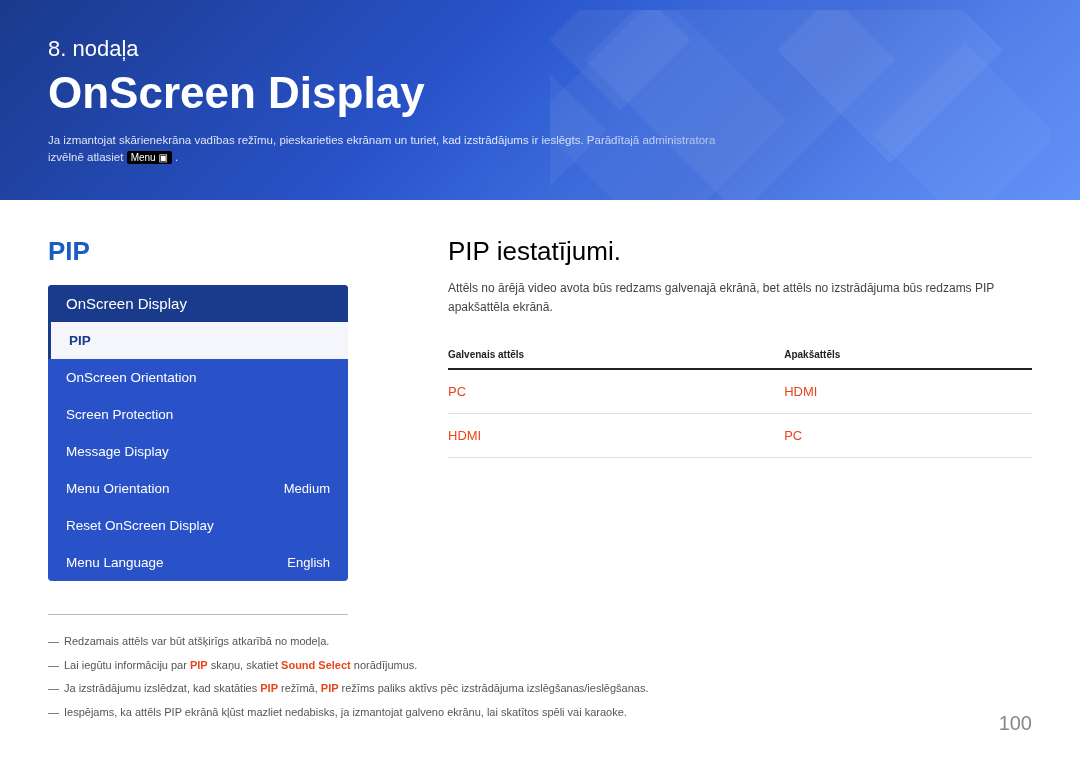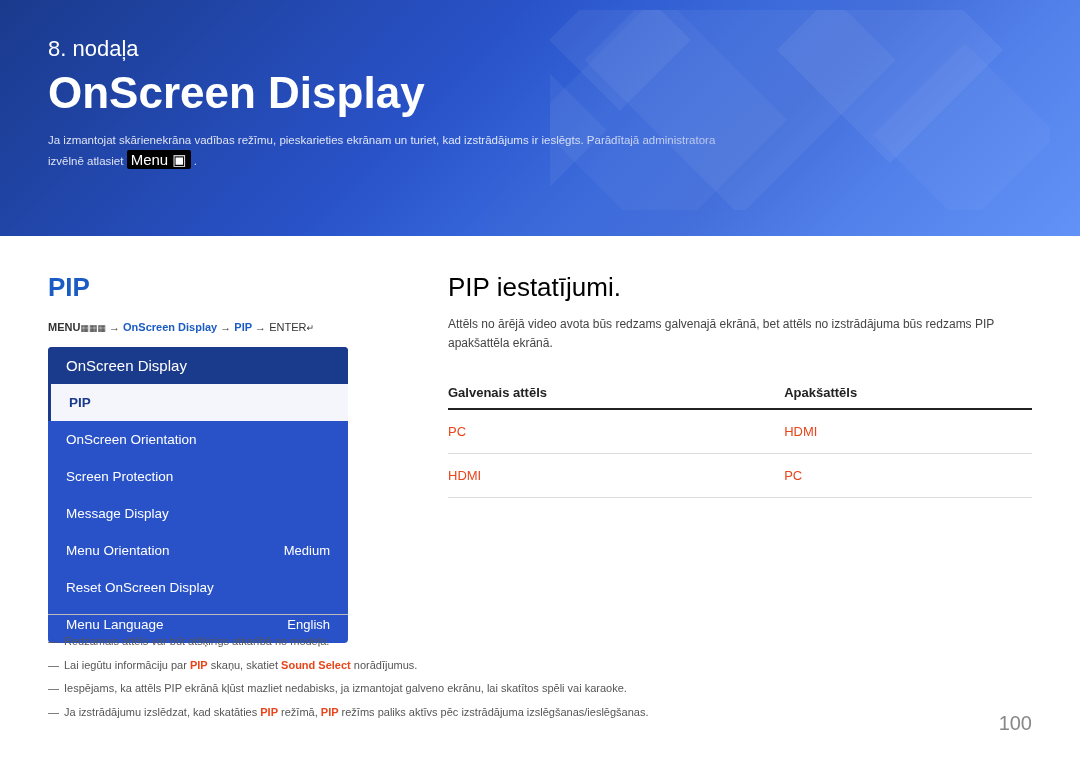--- a/index.html
+++ b/index.html
@@ -8,21 +8,21 @@
       background: #fff;
       width: 1080px;
       min-height: 763px;
       position: relative;
       overflow: hidden;
     }
 
     
     .header-banner {
       width: 100%;
-      height: 236px;
+      height: 200px;
       background: linear-gradient(135deg, #1a3a8c 0%, #2952c8 40%, #3a6de0 60%, #4a7ff0 80%, #5a8ff8 100%);
       position: relative;
       overflow: hidden;
       padding: 36px 48px 0 48px;
     }
 
     .header-banner::before {
       content: '';
       position: absolute;
       right: 0;
@@ -66,21 +66,21 @@
       color: rgba(255,255,255,0.85);
       font-size: 11.5px;
       line-height: 1.5;
       max-width: 680px;
     }
 
     .header-subtitle .menu-highlight {
       background: #000;
       color: #fff;
       padding: 1px 4px;
-      font-size: 15px;
+      font-size: 10px;
       border-radius: 2px;
     }
 
     
     .main-content {
       display: flex;
       padding: 36px 48px;
       gap: 60px;
     }
 
@@ -166,21 +166,21 @@
       line-height: 1.6;
     }
 
     
     .pip-table {
       width: 100%;
       border-collapse: collapse;
     }
 
     .pip-table th {
-      font-size: 13px;
+      font-size: 10px;
       font-weight: 700;
       color: #222;
       padding: 8px 0;
       text-align: left;
       border-bottom: 2px solid #222;
     }
 
     .pip-table td {
       padding: 14px 0;
       font-size: 13px;
@@ -254,26 +254,20 @@
     <span class="menu-highlight">Menu ▣</span>
     <span>.</span>
   </div>
 </div>
 
 <div class="main-content">
 
   <div class="left-column">
     <div class="section-title">PIP</div>
 
-    <div class="menu-path">
-      <strong>MENU</strong><span style="font-size:9px;">▦▦▦</span>
-      → <span class="path-highlight">OnScreen Display</span>
-      → <span class="path-highlight">PIP</span>
-      → ENTER<span style="font-size:9px;">↵</span>
-    </div>
 
     <div class="osd-menu">
       <div class="osd-menu-header">OnScreen Display</div>
 
       <div class="osd-menu-item selected">
         <span>PIP</span>
       </div>
       <div class="osd-menu-item">
         <span>OnScreen Orientation</span>
       </div>
@@ -325,20 +319,20 @@
 <div class="notes-section">
   <div class="divider-line"></div>
 
   <div class="note-item">
     <span>Redzamais attēls var būt atšķirīgs atkarībā no modeļa.</span>
   </div>
   <div class="note-item">
     Lai iegūtu informāciju par <span class="note-highlight">PIP</span> skaņu, skatiet <span class="note-highlight">Sound Select</span> norādījumus.
   </div>
   <div class="note-item">
+    Ja izstrādājumu izslēdzat, kad skatāties <span class="note-highlight">PIP</span> režīmā, <span class="note-highlight">PIP</span> režīms paliks aktīvs pēc izstrādājuma izslēgšanas/ieslēgšanas.
+  </div>
+  <div class="note-item">
     Iespējams, ka attēls PIP ekrānā kļūst mazliet nedabisks, ja izmantojat galveno ekrānu, lai skatītos spēli vai karaoke.
   </div>
-  <div class="note-item">
-    Ja izstrādājumu izslēdzat, kad skatāties <span class="note-highlight">PIP</span> režīmā, <span class="note-highlight">PIP</span> režīms paliks aktīvs pēc izstrādājuma izslēgšanas/ieslēgšanas.
-  </div>
 </div>
 
 <div class="page-number">100</div>
 
 </body></html>

